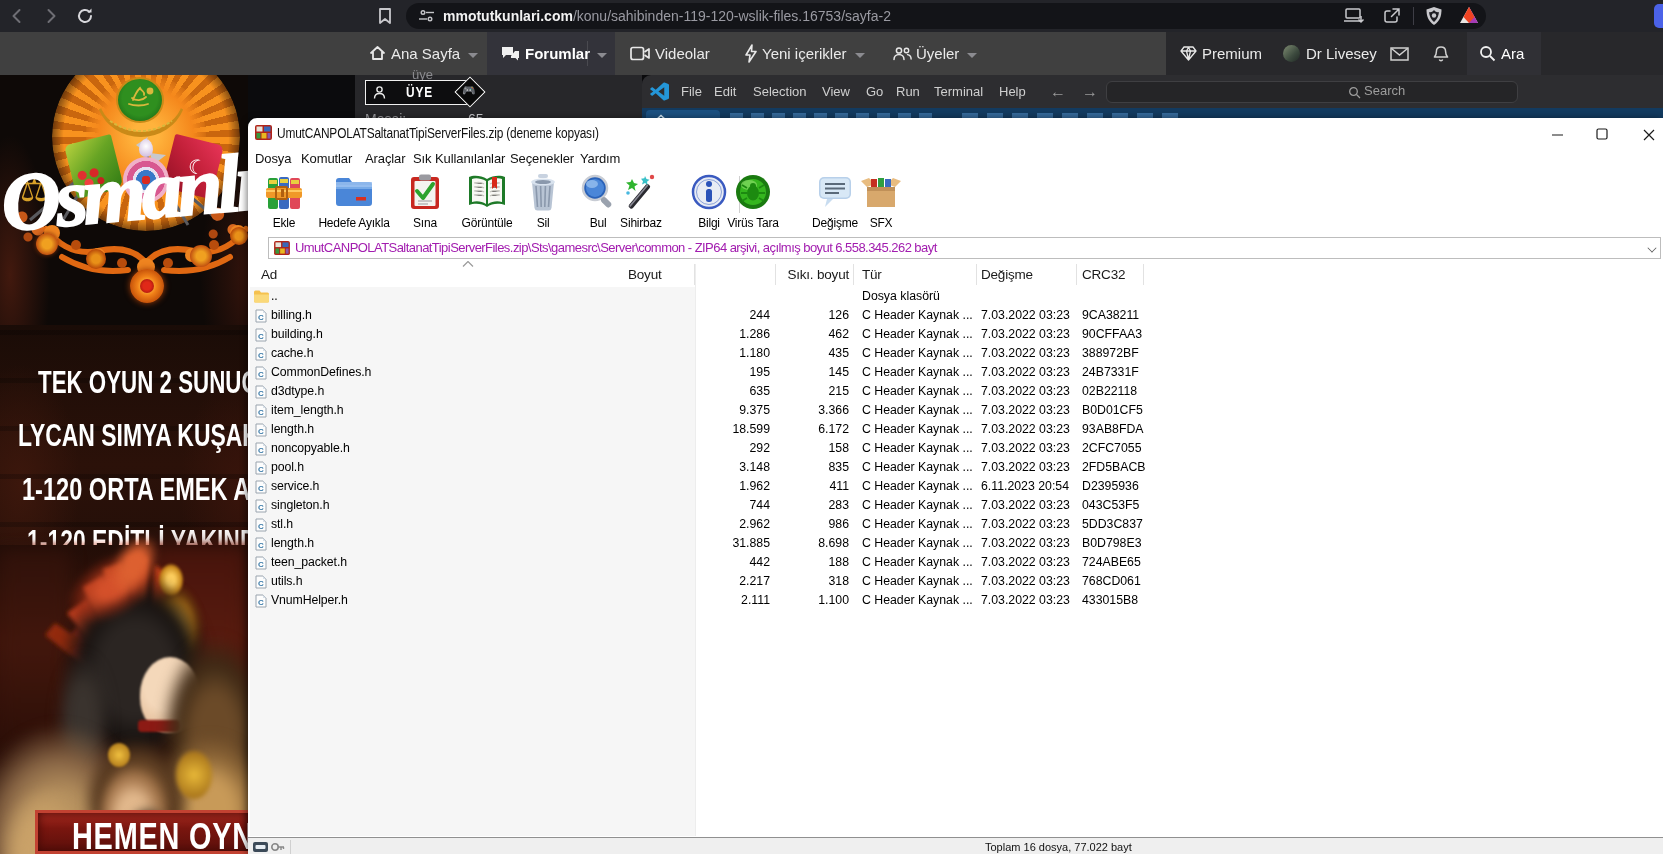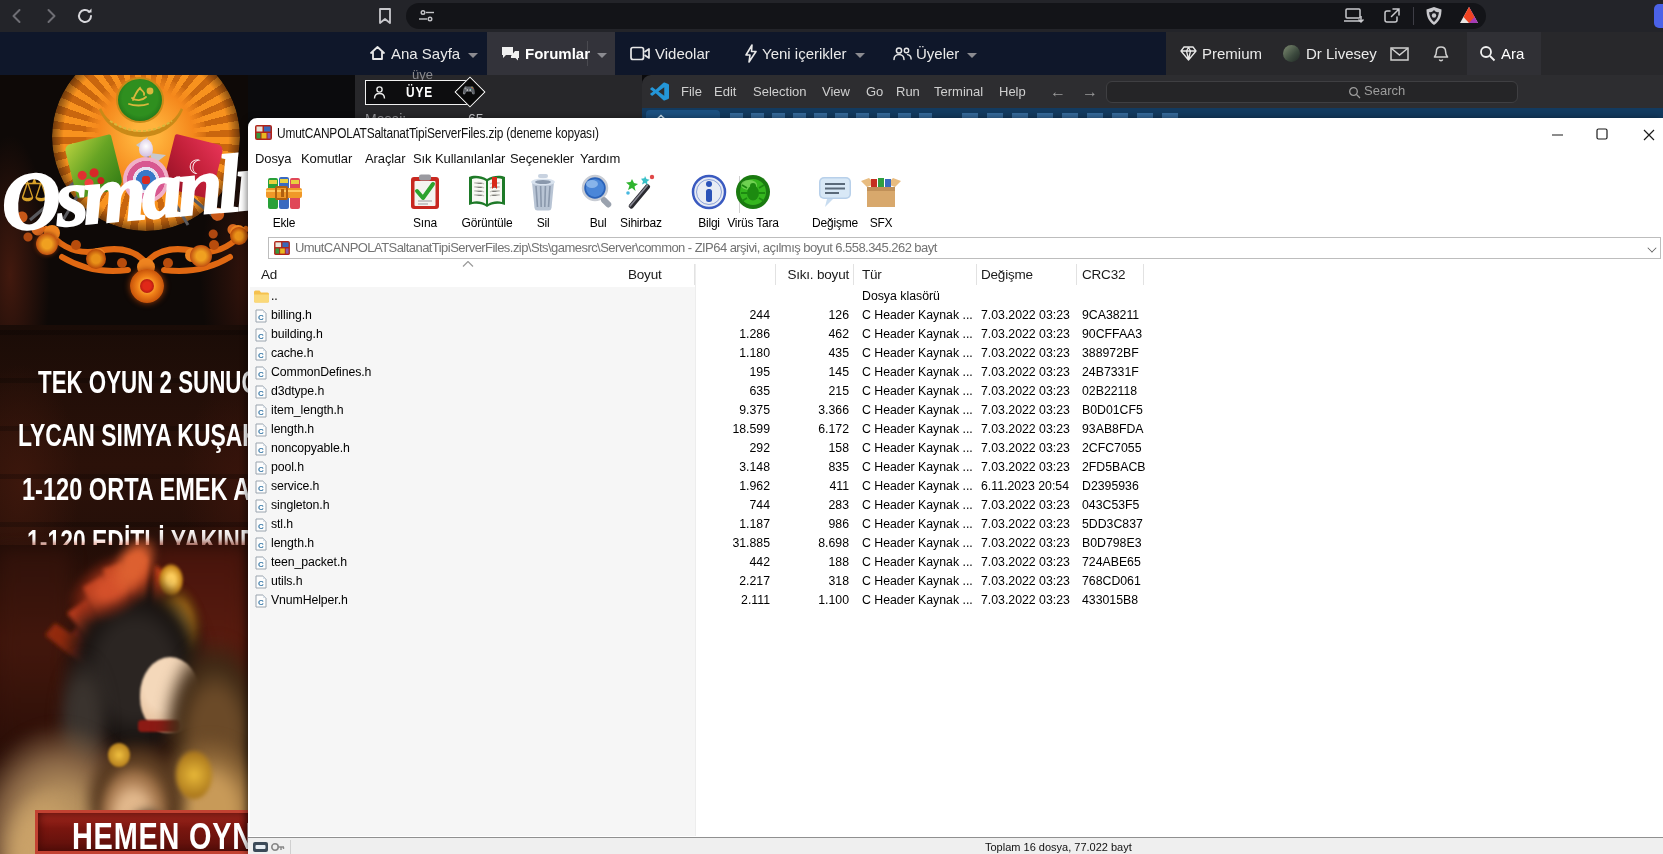--- a/index.html
+++ b/index.html
@@ -7,41 +7,41 @@
   .abs { position:absolute; }
   #stage { position:relative; width:1663px; height:854px; }
   
   #topbar { position:absolute; left:0; top:0; width:1663px; height:32px; background:#232429; }
   .tbico { position:absolute; top:5px; }
   #urlpill { position:absolute; left:406px; top:3px; width:1080px; height:26px; background:#131418; border-radius:13px; }
   .urltxt { position:absolute; left:37px; top:5px; font-size:14px; color:#e8e8e8; white-space:nowrap; }
   .urltxt .dom { color:#f2f2f2; font-weight:bold; }
   .urltxt .rest { color:#9a9aa2; }
   
-  #navbar { position:absolute; left:0; top:32px; width:1663px; height:43px; background:#0f172a; }
+  #navbar { position:absolute; left:0; top:32px; width:1663px; height:43px; background:#404040; }
   .navitem { position:absolute; top:0; height:43px; line-height:43px; color:#eaeaea; font-size:15px; white-space:nowrap; }
   .caret { display:inline-block; width:0; height:0; border-left:5px solid transparent; border-right:5px solid transparent; border-top:5px solid #8b8b90; vertical-align:middle; margin-left:8px; }
   
   #forumstrip { position:absolute; left:248px; top:75px; width:394px; height:779px; background:#0b0b0d; }
   #membercard { position:absolute; left:107px; top:0px; width:287px; height:779px; background:#27272a; }
   
   #vscode { position:absolute; left:642px; top:75px; width:1021px; height:779px; background:#2d2d30; border-top-left-radius:9px; }
   .vsmenu { position:absolute; top:0; height:33px; line-height:33px; color:#cfcfcf; font-size:13px; }
   #vsblue { position:absolute; left:0; top:33px; width:1021px; height:60px; background:#123a5f; }
   
   #banner { position:absolute; left:0; top:75px; width:248px; height:779px; background:#0e0907; overflow:hidden; }
   .btxt { position:absolute; color:#fff; font-weight:bold; white-space:nowrap; transform-origin:left center; }
   
   #winrar { position:absolute; left:248px; top:118px; width:1415px; height:736px; background:#fff; border-top-left-radius:9px; overflow:hidden; box-shadow:-2px 0 6px rgba(0,0,0,.45); }
   .wtitle { position:absolute; left:29px; top:7px; font-size:14px; color:#111; letter-spacing:-0.2px; transform:scaleX(.85); transform-origin:left top; white-space:nowrap; }
   .wmenu { position:absolute; top:30px; height:22px; line-height:22px; font-size:13px; color:#111; letter-spacing:-0.1px; }
   .tool { position:absolute; top:55px; width:70px; text-align:center; }
   .tool .lbl { font-size:12px; color:#000; margin-top:1px; letter-spacing:-0.2px; }
   #addrbar { position:absolute; left:20px; top:119px; width:1393px; height:22px; border:1px solid #bdbdbd; background:#fff; }
-  #addrbar .atxt { position:absolute; left:26px; top:2px; font-size:13px; color:#737373; white-space:nowrap; letter-spacing:-0.55px; }
+  #addrbar .atxt { position:absolute; left:26px; top:2px; font-size:13px; color:#a21caf; white-space:nowrap; letter-spacing:-0.55px; }
   .hdrtxt { position:absolute; top:149px; font-size:13.5px; color:#1a1a1a; letter-spacing:-0.2px; }
   .hsep { position:absolute; top:146px; width:1px; height:21px; background:#e2e2e2; }
   #adshade { position:absolute; left:2px; top:169px; width:445px; height:549px; background:#f6f6f6; }
   #adline { position:absolute; left:447px; top:146px; width:1px; height:572px; background:#ededed; }
   .row { position:absolute; left:0; width:1415px; height:19px; font-size:12.3px; color:#000; }
   .row .nm { position:absolute; left:23px; top:2px; letter-spacing:-0.1px; }
   .row .by { position:absolute; left:380px; width:142px; top:2px; text-align:right; }
   .row .sb { position:absolute; left:460px; width:141px; top:2px; text-align:right; }
   .row .tu { position:absolute; left:614px; top:2px; }
   .row .dg { position:absolute; left:733px; top:2px; }
@@ -66,20 +66,21 @@
   <svg class="tbico" style="left:375px" width="20" height="22" viewBox="0 0 20 22">
         <path d="M5 4 h10 v14 l-5-4 -5 4 Z" stroke="#c8c8cc" stroke-width="1.8" fill="none" stroke-linejoin="round"></path>
       </svg>
   <div id="urlpill">
     <svg style="position:absolute;left:13px;top:6px" width="16" height="14" viewBox="0 0 16 14">
           <circle cx="4" cy="3.5" r="1.8" stroke="#c4c4c8" stroke-width="1.4" fill="none"></circle>
           <line x1="7" y1="3.5" x2="15" y2="3.5" stroke="#c4c4c8" stroke-width="1.4"></line>
           <circle cx="11" cy="10" r="1.8" stroke="#c4c4c8" stroke-width="1.4" fill="none"></circle>
           <line x1="0" y1="10" x2="8" y2="10" stroke="#c4c4c8" stroke-width="1.4"></line>
         </svg>
+    <div class="urltxt"><span class="dom">mmotutkunlari.com</span><span class="rest">/konu/sahibinden-119-120-wslik-files.16753/sayfa-2</span></div>
     <svg style="position:absolute;left:938px;top:5px" width="22" height="17" viewBox="0 0 22 17">
           <rect x="2" y="1" width="14" height="9" rx="1" stroke="#c9c9cd" stroke-width="1.5" fill="none"></rect>
           <path d="M0 13 h18" stroke="#c9c9cd" stroke-width="1.5"></path>
           <path d="M17 8 v6 M14.5 11.5 L17 14 L19.5 11.5" stroke="#c9c9cd" stroke-width="1.5" fill="none"></path>
         </svg>
     <svg style="position:absolute;left:976px;top:4px" width="20" height="18" viewBox="0 0 20 18">
           <path d="M8 4 H5 a2 2 0 0 0 -2 2 v7 a2 2 0 0 0 2 2 h8 a2 2 0 0 0 2-2 v-3" stroke="#c9c9cd" stroke-width="1.5" fill="none" stroke-linecap="round"></path>
           <path d="M11 2 h6 v6 M17 2 L9.5 9.5" stroke="#c9c9cd" stroke-width="1.5" fill="none" stroke-linecap="round"></path>
         </svg>
     <div style="position:absolute;left:1007px;top:4px;width:1px;height:18px;background:#3e3e46"></div>
@@ -355,20 +356,29 @@
           <rect x="16" y="6" width="8" height="4" fill="#e8d040"></rect>
           <rect x="26" y="5" width="10" height="31" rx="2" fill="#e04858"></rect>
           <rect x="27" y="7" width="8" height="4" fill="#e8d040"></rect>
           <rect x="2" y="15" width="36" height="10" rx="2" fill="#f09828"></rect>
           <rect x="2" y="17" width="36" height="2" fill="#ffc860"></rect>
           <rect x="12" y="14" width="11" height="12" rx="1" fill="none" stroke="#b06010" stroke-width="2"></rect>
           <rect x="17" y="16" width="3" height="8" fill="#b06010"></rect>
         </svg>
     <div class="lbl">Ekle</div>
   </div>
+  <div class="tool" style="left:56px;width:100px">
+    <svg width="44" height="38" viewBox="0 0 44 38">
+          <path d="M4 8 a3 3 0 0 1 3-3 h10 l3 4 h17 a3 3 0 0 1 3 3 v18 a3 3 0 0 1-3 3 H7 a3 3 0 0 1-3-3 Z" fill="#4a86d8"></path>
+          <path d="M4 12 h36 v4 H4 Z" fill="#77aae8"></path>
+          <path d="M4 9 h36 v5 H4 Z" fill="#9cc2f0" opacity=".8"></path>
+          <rect x="24" y="24" width="10" height="3.5" fill="#d83020"></rect>
+        </svg>
+    <div class="lbl">Hedefe Ayıkla</div>
+  </div>
   <div class="tool" style="left:142px;width:70px">
     <svg width="34" height="38" viewBox="0 0 34 38">
           <rect x="3" y="4" width="28" height="32" rx="3" fill="#c82820"></rect>
           <rect x="6.5" y="8" width="21" height="25" rx="1" fill="#f4f4f0"></rect>
           <rect x="11" y="1.5" width="12" height="6" rx="2" fill="#9a9aa0"></rect>
           <path d="M9 18 l6 7 10-14" stroke="#2da32d" stroke-width="4" fill="none" stroke-linecap="round" stroke-linejoin="round"></path>
           <path d="M10 28 h14 M10 31 h10" stroke="#b8b8b8" stroke-width="1.5"></path>
         </svg>
     <div class="lbl">Sına</div>
   </div>
@@ -651,21 +661,21 @@
         <div class="dg">7.03.2022 03:23</div>
         <div class="cr">043C53F5</div>
       </div>
 <div class="row" style="top:397px">
         <svg style="position:absolute;left:7px;top:3px" width="12" height="14" viewBox="0 0 12 14">
           <path d="M1 1 h7 l3 3 v9 H1 Z" fill="#fdfdfd" stroke="#9aa4ae" stroke-width="1"></path>
           <path d="M8 1 l3 3 H8 Z" fill="#d8e0e8"></path>
           <text x="3" y="11" font-family="Liberation Sans" font-size="8" font-weight="bold" fill="#3a7aa8">C</text>
         </svg>
         <div class="nm">stl.h</div>
-        <div class="by">1.187</div>
+        <div class="by">2.962</div>
         <div class="sb">986</div>
         <div class="tu">C Header Kaynak ...</div>
         <div class="dg">7.03.2022 03:23</div>
         <div class="cr">5DD3C837</div>
       </div>
 <div class="row" style="top:416px">
         <svg style="position:absolute;left:7px;top:3px" width="12" height="14" viewBox="0 0 12 14">
           <path d="M1 1 h7 l3 3 v9 H1 Z" fill="#fdfdfd" stroke="#9aa4ae" stroke-width="1"></path>
           <path d="M8 1 l3 3 H8 Z" fill="#d8e0e8"></path>
           <text x="3" y="11" font-family="Liberation Sans" font-size="8" font-weight="bold" fill="#3a7aa8">C</text>

